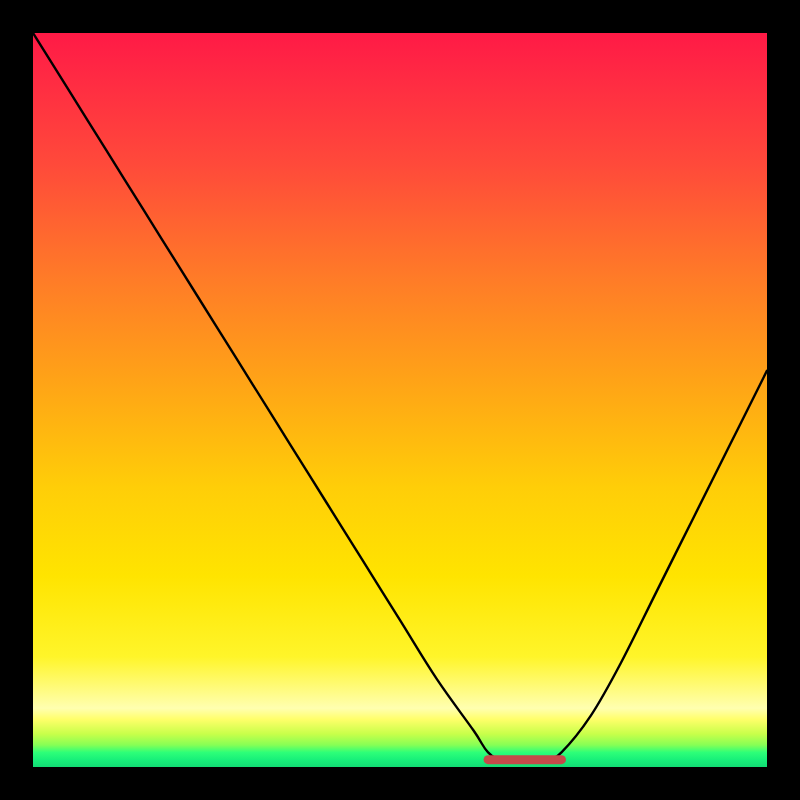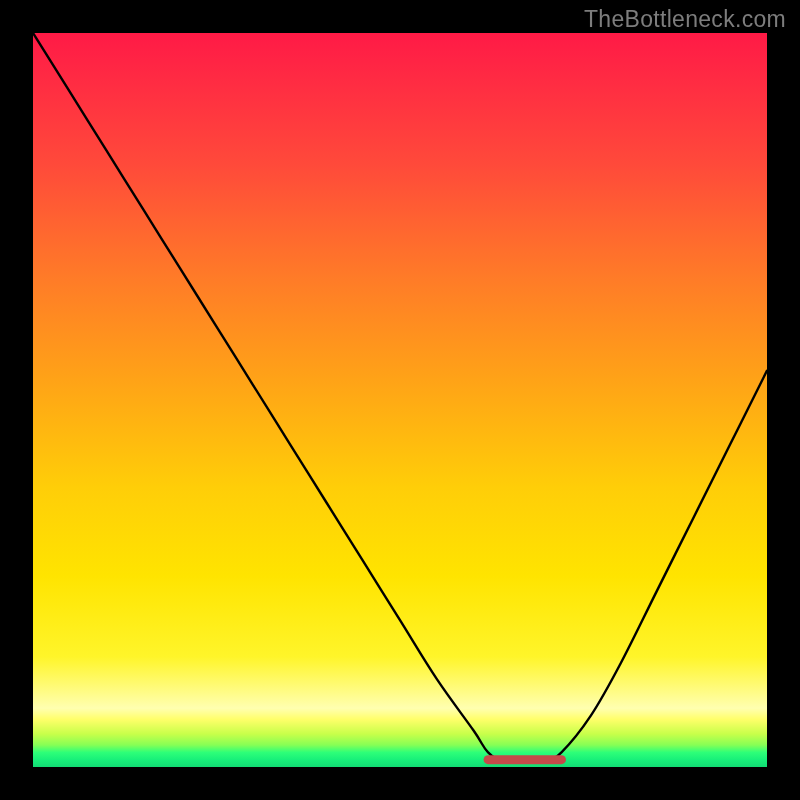--- a/index.html
+++ b/index.html
@@ -74,14 +74,13 @@
 <body>
 
 <div class="frame">
   <div class="plot">
     <div class="gradient"></div>
     <svg class="curve" viewBox="0 0 734 734" preserveAspectRatio="none">
       <path d="M 0 0 C 6.606 10.569600000000005, 23.488000000000003 37.58080000000002, 36.7 58.72000000000003 C 49.912000000000006 79.85920000000004, 60.18800000000001 96.30080000000007, 73.4 117.44000000000005 C 86.61200000000001 138.57920000000004, 96.88799999999999 155.02079999999998, 110.1 176.15999999999997 C 123.312 197.29919999999996, 133.58800000000002 213.74079999999992, 146.8 234.87999999999994 C 160.012 256.01919999999996, 170.288 272.4608, 183.5 293.6 C 196.712 314.73920000000004, 206.988 331.1808, 220.2 352.32 C 233.41199999999998 373.4592, 243.68799999999996 389.9008, 256.9 411.04 C 270.11199999999997 432.17920000000004, 280.38800000000003 448.6208, 293.6 469.76 C 306.812 490.8992, 317.088 507.3408, 330.3 528.48 C 343.512 549.6192, 353.788 566.0608000000001, 367 587.2 C 380.212 608.3392, 390.48800000000006 626.102, 403.70000000000005 645.92 C 416.91200000000003 665.7379999999999, 431.1516 684.088, 440.4 697.3 C 449.6484 710.512, 449.79519999999997 714.0352, 455.08 719.32 C 460.3648 724.6048000000001, 461.83279999999996 725.3388, 469.76 726.66 C 477.6872 727.9812, 491.1928000000001 726.66, 499.12000000000006 726.66 C 507.04720000000003 726.66, 508.51519999999994 727.9812, 513.8 726.66 C 519.0848 725.3388, 520.5528 727.2472, 528.48 719.32 C 536.4072 711.3928000000001, 547.2704 698.4744000000001, 557.84 682.62 C 568.4096000000001 666.7656, 575.3092 653.7004, 587.2 631.24 C 599.0908000000001 608.7796000000001, 610.688 584.264, 623.9 557.84 C 637.112 531.416, 647.388 510.8639999999999, 660.6 484.43999999999994 C 673.812 458.01599999999996, 684.088 437.464, 697.3 411.04 C 710.512 384.61600000000004, 727.394 350.852, 734 337.64" fill="none" stroke="#000" stroke-width="2.4" stroke-linecap="round" stroke-linejoin="round"></path>
       <path d="M 455.08 726.66 L 528.48 726.66" fill="none" stroke="#c54a4a" stroke-width="9" stroke-linecap="round"></path>
     </svg>
   </div>
-  <div class="watermark">TheBottleneck.com</div>
 </div>
 
 </body></html>

